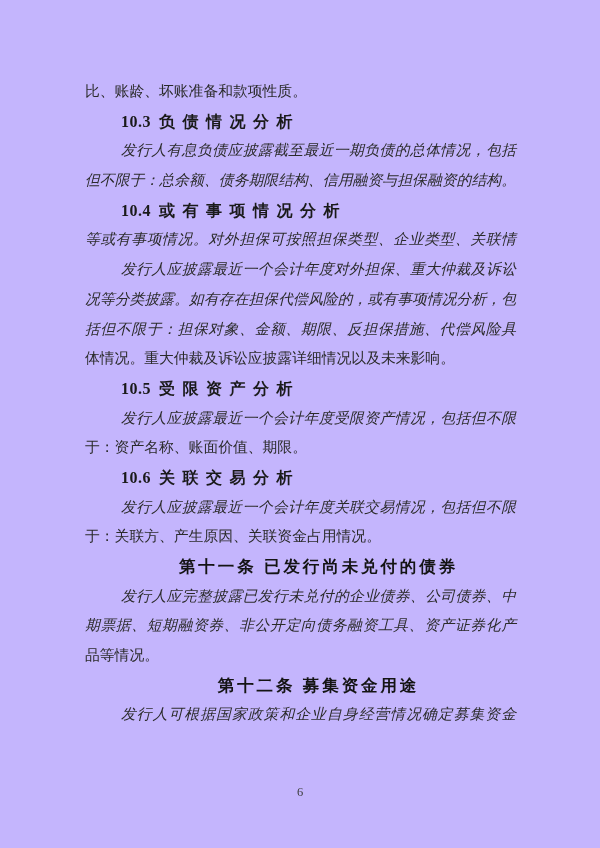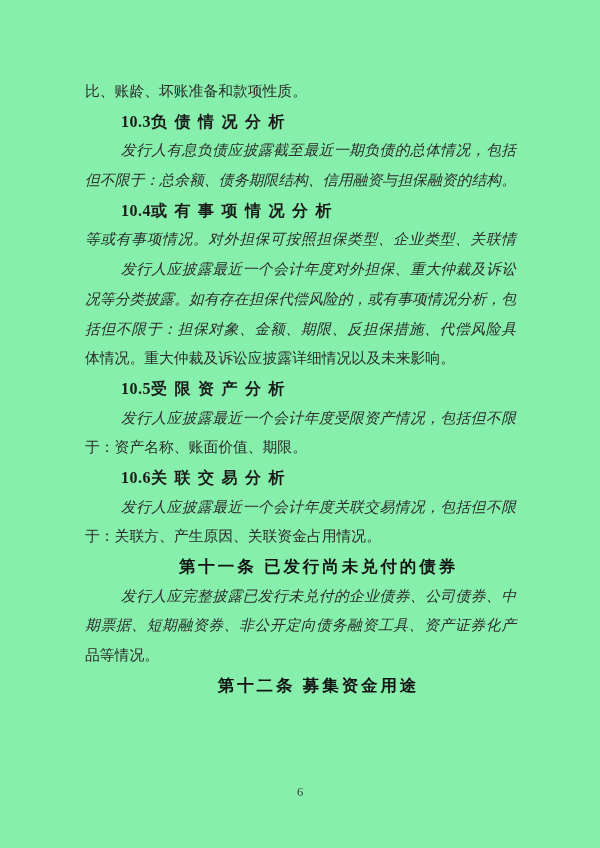--- a/index.html
+++ b/index.html
@@ -4,21 +4,21 @@
 <style>
   html, body {
     margin: 0;
     padding: 0;
     background: #ffffff;
   }
   .sheet {
     position: relative;
     width: 600px;
     height: 848px;
-    background: #86efac;
+    background: #c4b5fd;
     overflow: hidden;
   }
   .textcol {
     position: absolute;
     left: 85px;
     top: 77px;
     width: 431px;
   }
   .ln {
     margin: 0;
@@ -41,21 +41,21 @@
   }
   .ln.ind { text-indent: 36px; }
   .ln.sub {
     font-size: 16px;
     font-weight: bold;
     color: #1a1a1a;
     text-indent: 36px;
     white-space: nowrap;
   }
   .ln.sub .num { letter-spacing: 0.5px; }
-  .ln.sub .ttl { letter-spacing: 7.5px; }
+  .ln.sub .ttl { margin-left: 8px; letter-spacing: 7.5px; }
   .ln.art {
     font-family: "Liberation Sans", sans-serif;
     font-size: 16.5px;
     font-weight: bold;
     color: #141414;
     letter-spacing: 2.9px;
     text-indent: 36px;
     white-space: nowrap;
     text-align: center;
   }
@@ -111,17 +111,18 @@
     <p class="ln">于：关联方、产生原因、关联资金占用情况。</p>
 
     <h2 class="ln art">第十一条 已发行尚未兑付的债券</h2>
 
     <p class="ln ind j">发行人应完整披露已发行未兑付的企业债券、公司债券、中</p>
     <p class="ln j">期票据、短期融资券、非公开定向债务融资工具、资产证券化产</p>
     <p class="ln">品等情况。</p>
 
     <h2 class="ln art">第十二条 募集资金用途</h2>
 
+    <p class="ln ind j">发行人可根据国家政策和企业自身经营情况确定募集资金</p>
 
   </main>
 
   <footer class="pagenum">6</footer>
 </div>
 
 </body></html>

